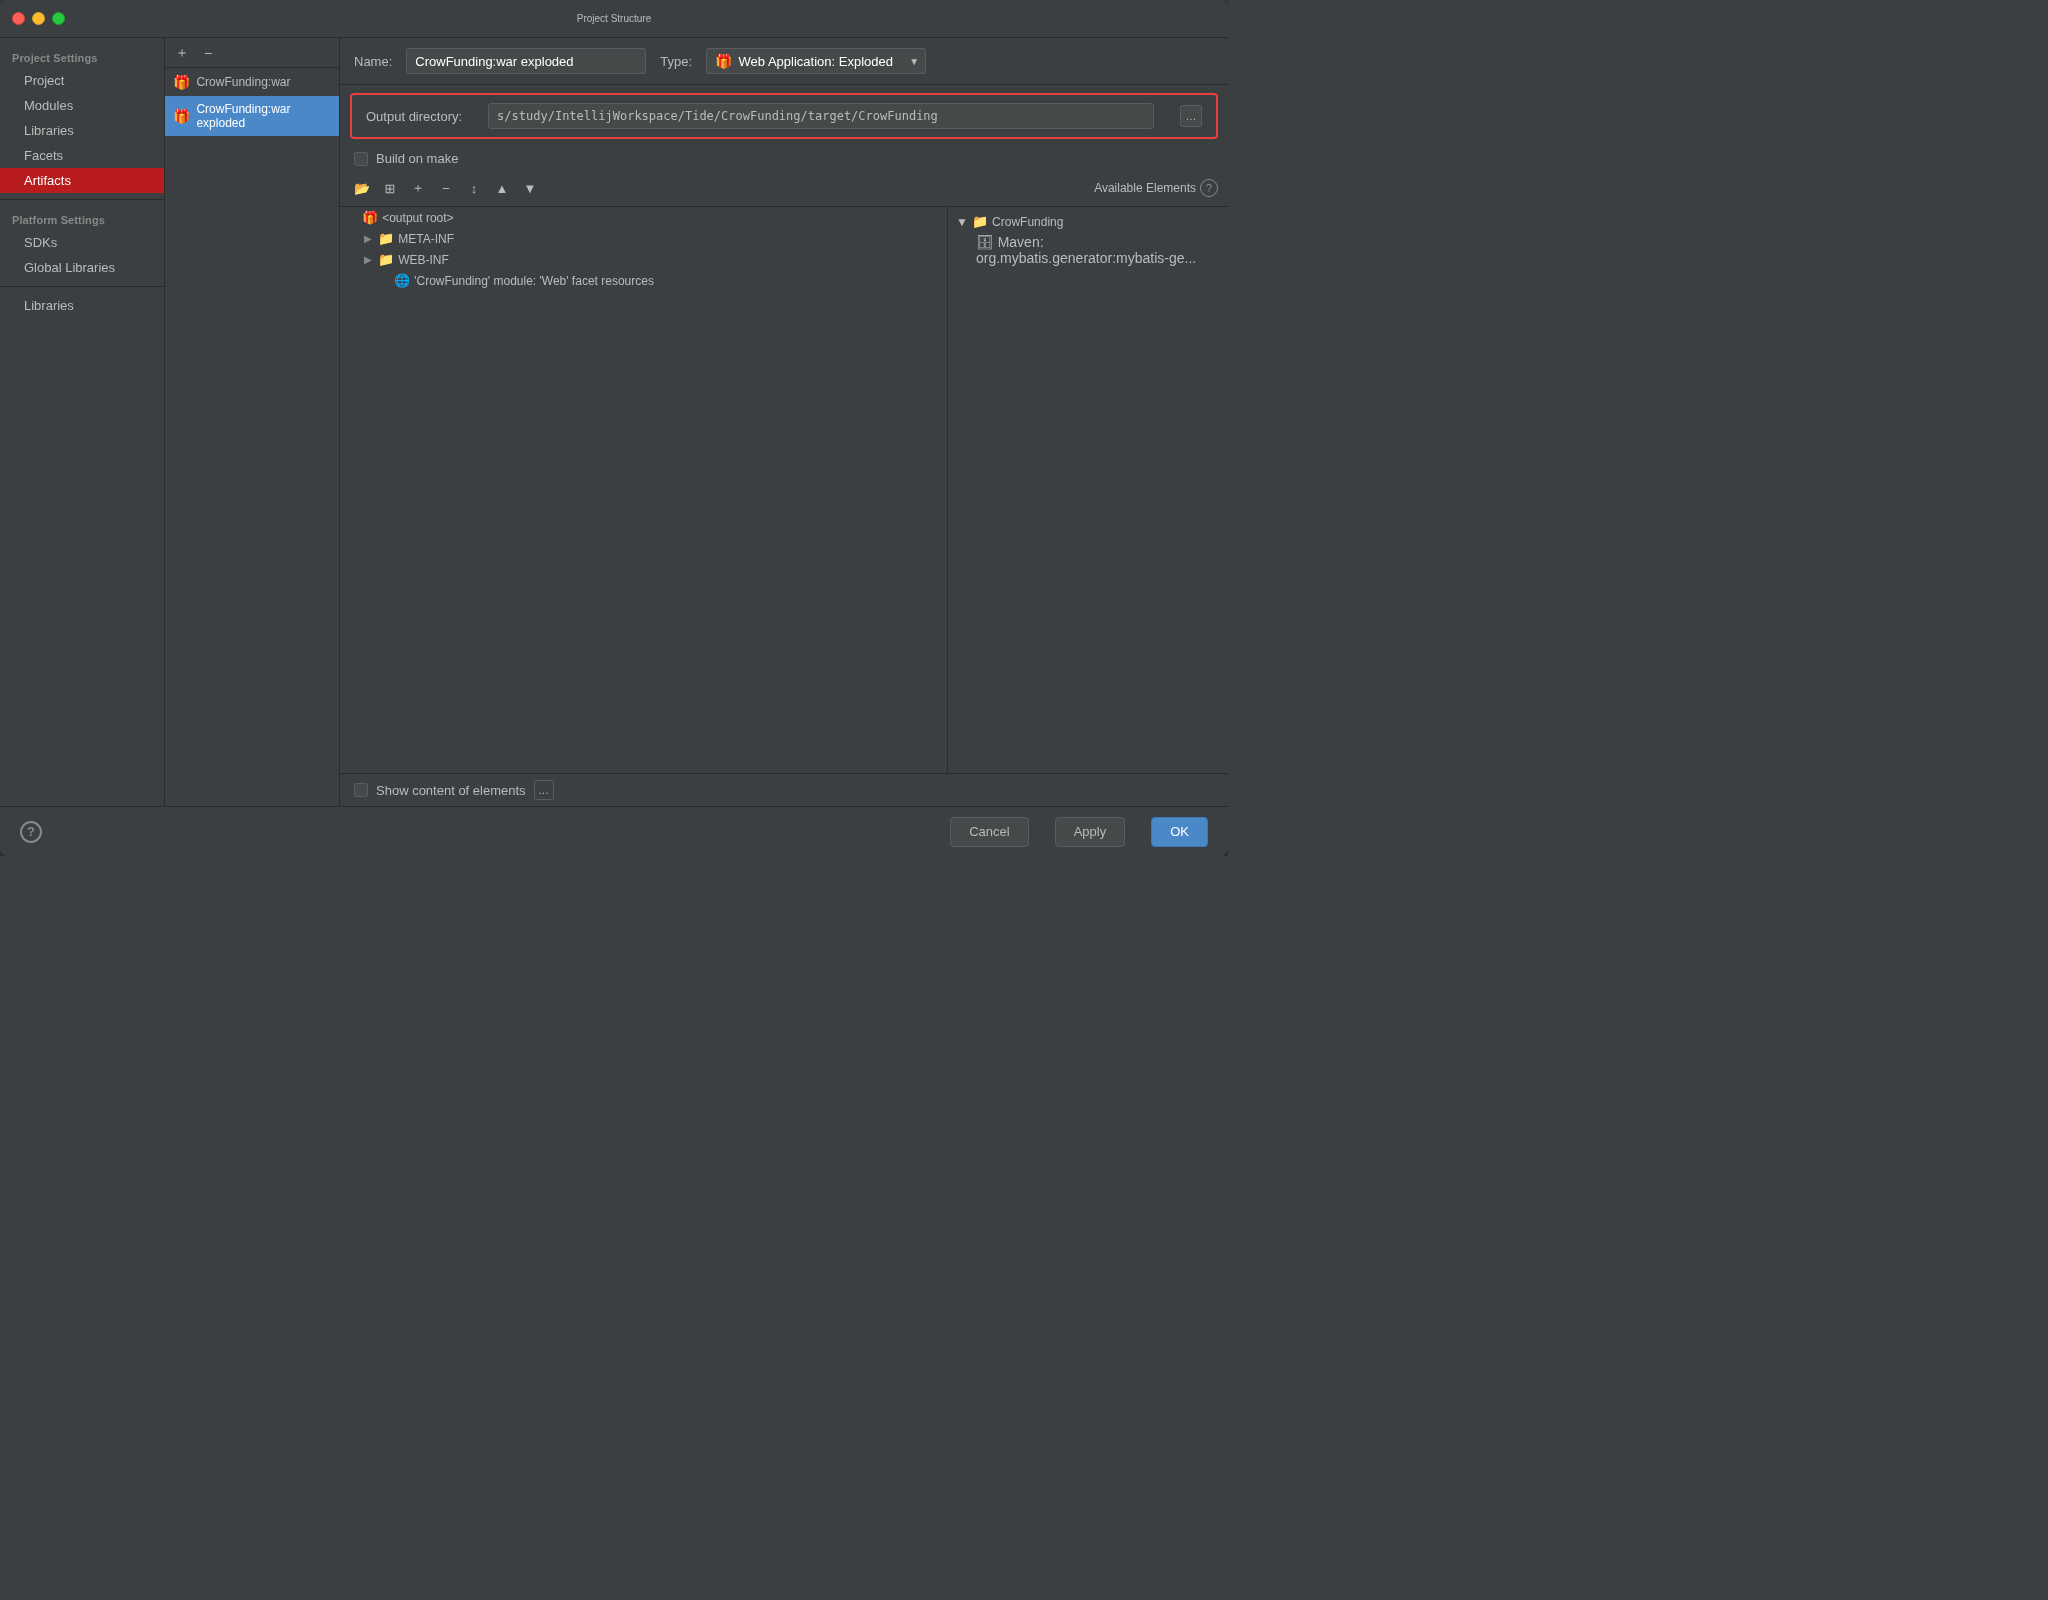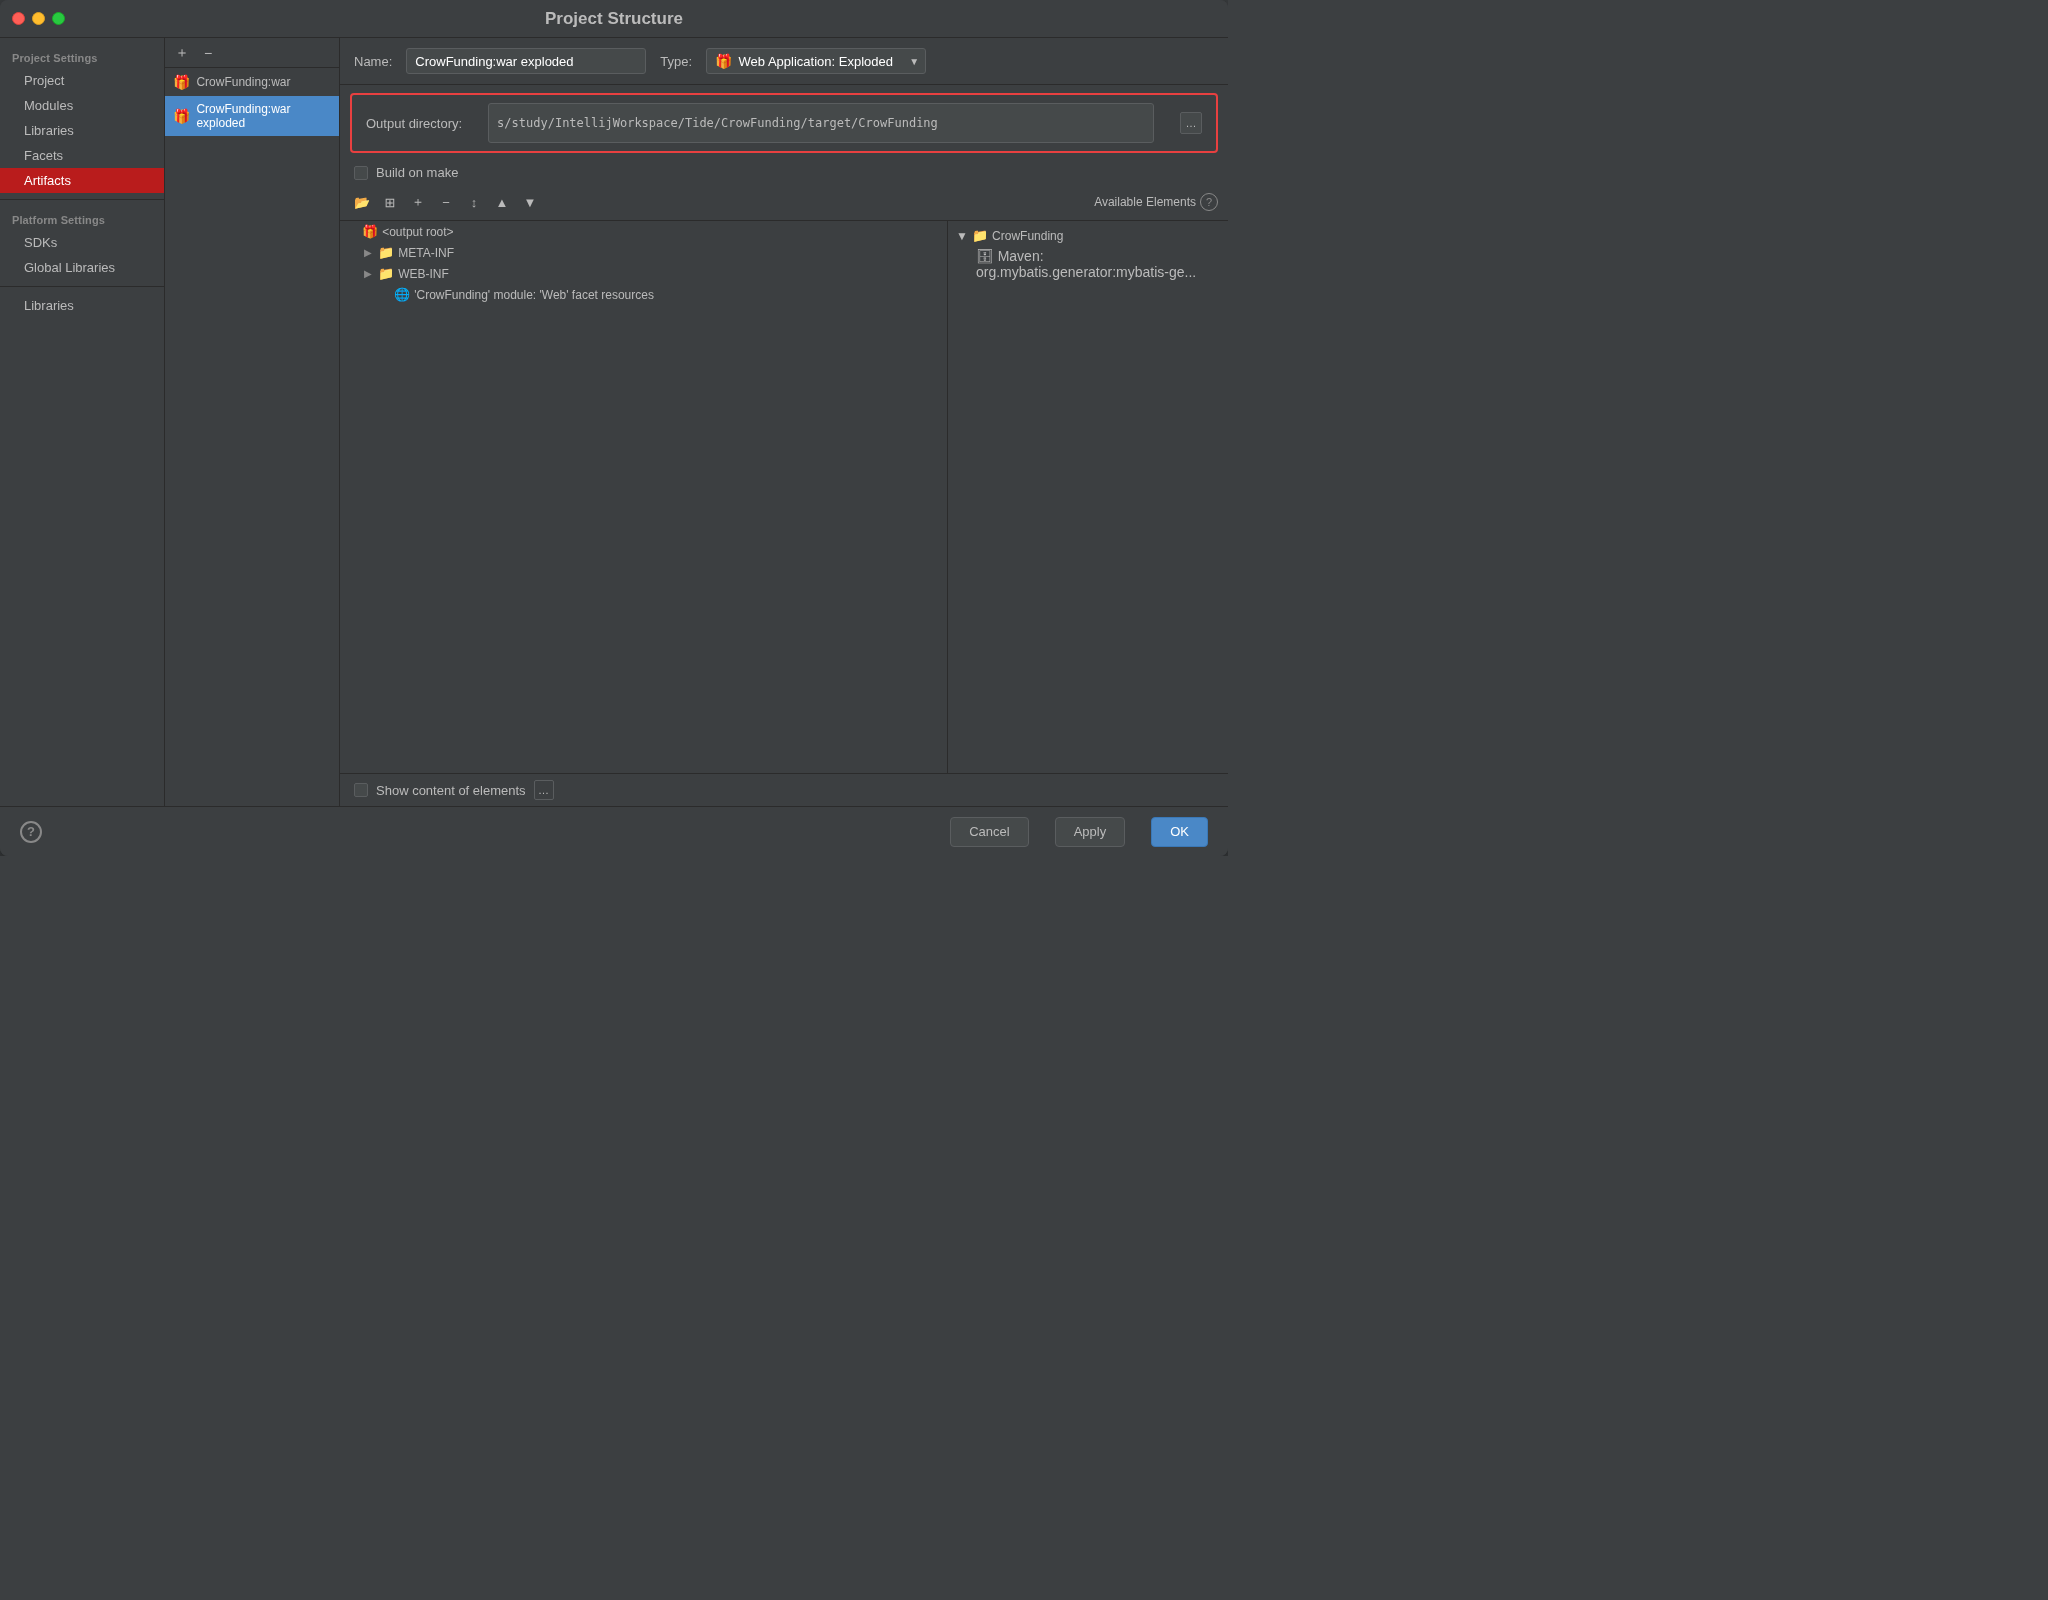--- a/index.html
+++ b/index.html
@@ -46,23 +46,23 @@
       border-radius: 50%;
       cursor: pointer;
     }
     .traffic-light.close { background: #ff5f57; border: 1px solid #e0443e; }
     .traffic-light.minimize { background: #ffbd2e; border: 1px solid #dea123; }
     .traffic-light.maximize { background: #28c940; border: 1px solid #1aab29; }
     .window-title {
       position: absolute;
       left: 50%;
       transform: translateX(-50%);
-      font-size: 17px;
-      color: #bbbbbb;
-      font-weight: 700;
+      font-size: 10px;
+      color: #bbbbbb;
+      font-weight: 400;
     }
 
     
     .main-layout {
       display: flex;
       flex: 1;
       overflow: hidden;
     }
 
     
@@ -219,21 +219,21 @@
       background: #3c3f41;
     }
     .output-dir-input {
       flex: 1;
       background: #45494a;
       border: 1px solid #5a5d5f;
       color: #bbbbbb;
       padding: 3px 8px;
       font-size: 12px;
       border-radius: 3px;
-      height: 40px;
+      height: 26px;
       font-family: monospace;
     }
     .output-dir-browse {
       width: 22px;
       height: 22px;
       background: #45494a;
       border: 1px solid #5a5d5f;
       color: #bbbbbb;
       cursor: pointer;
       display: flex;

